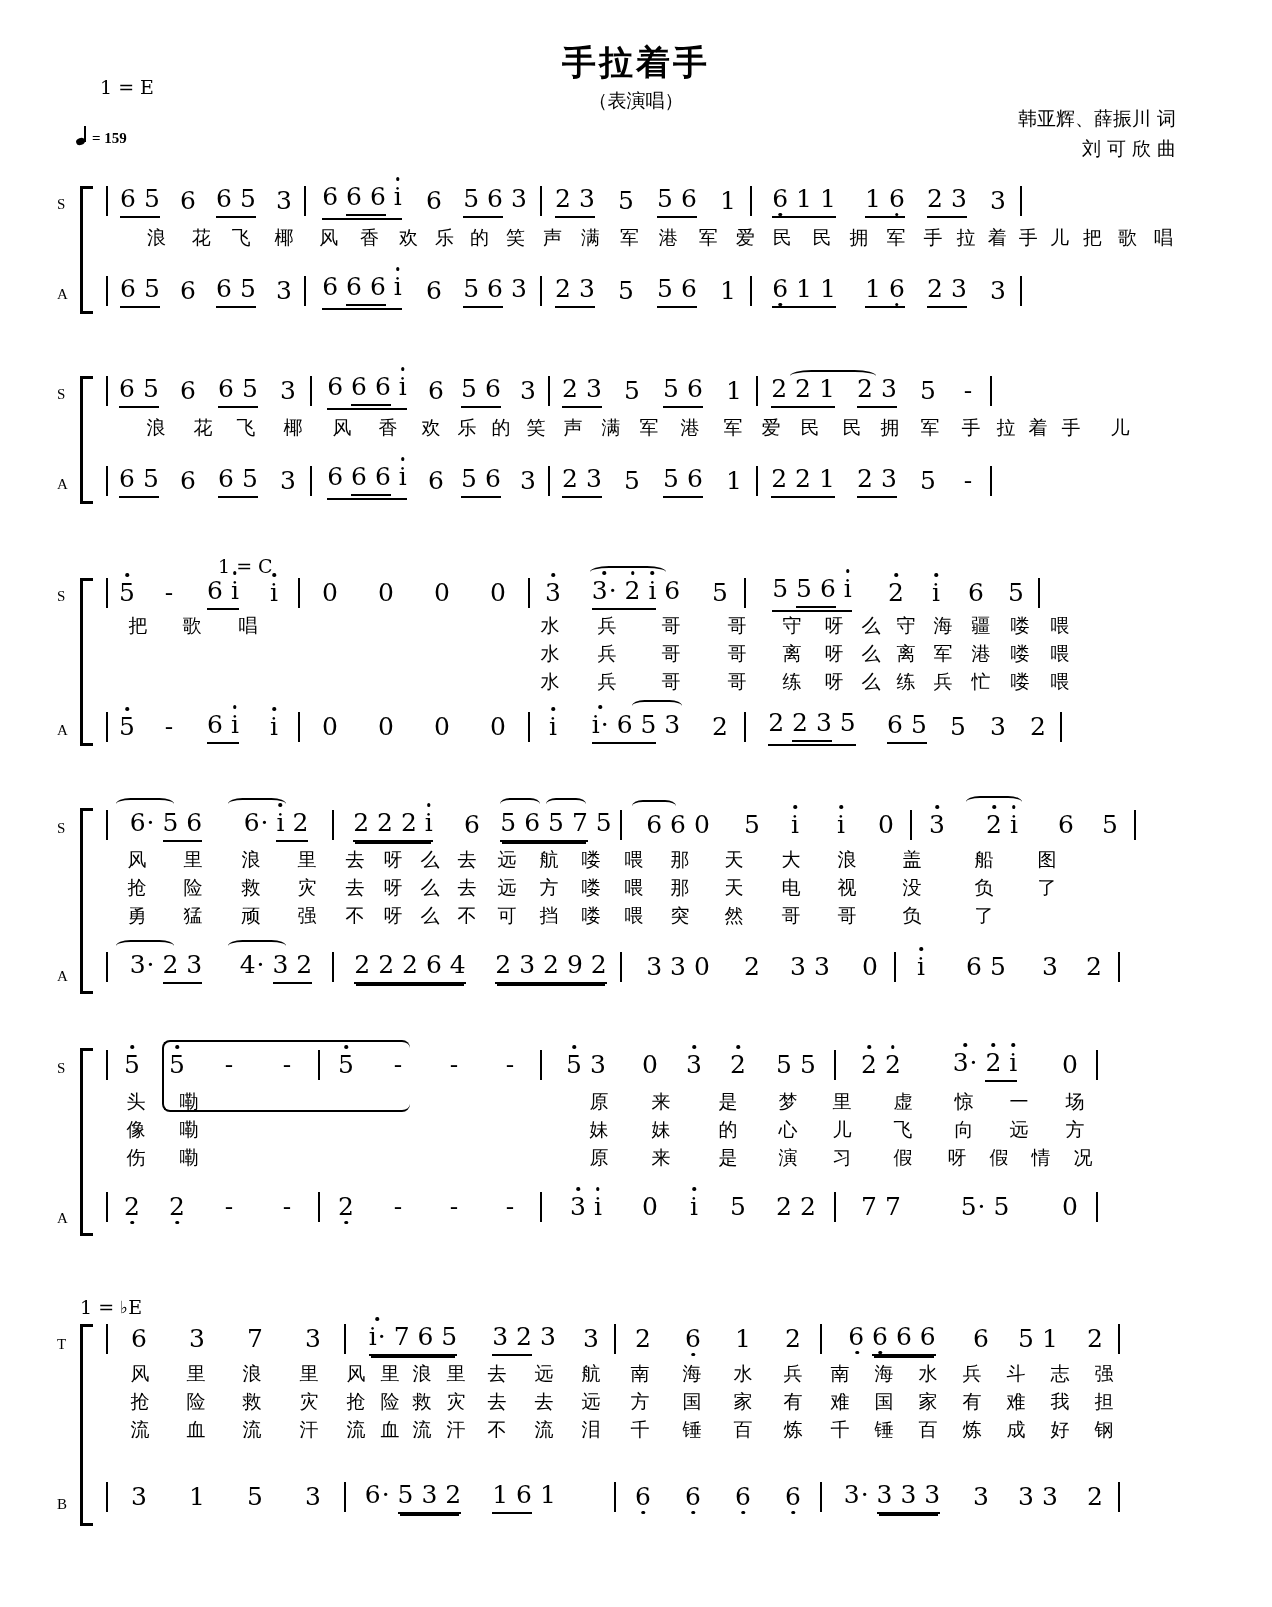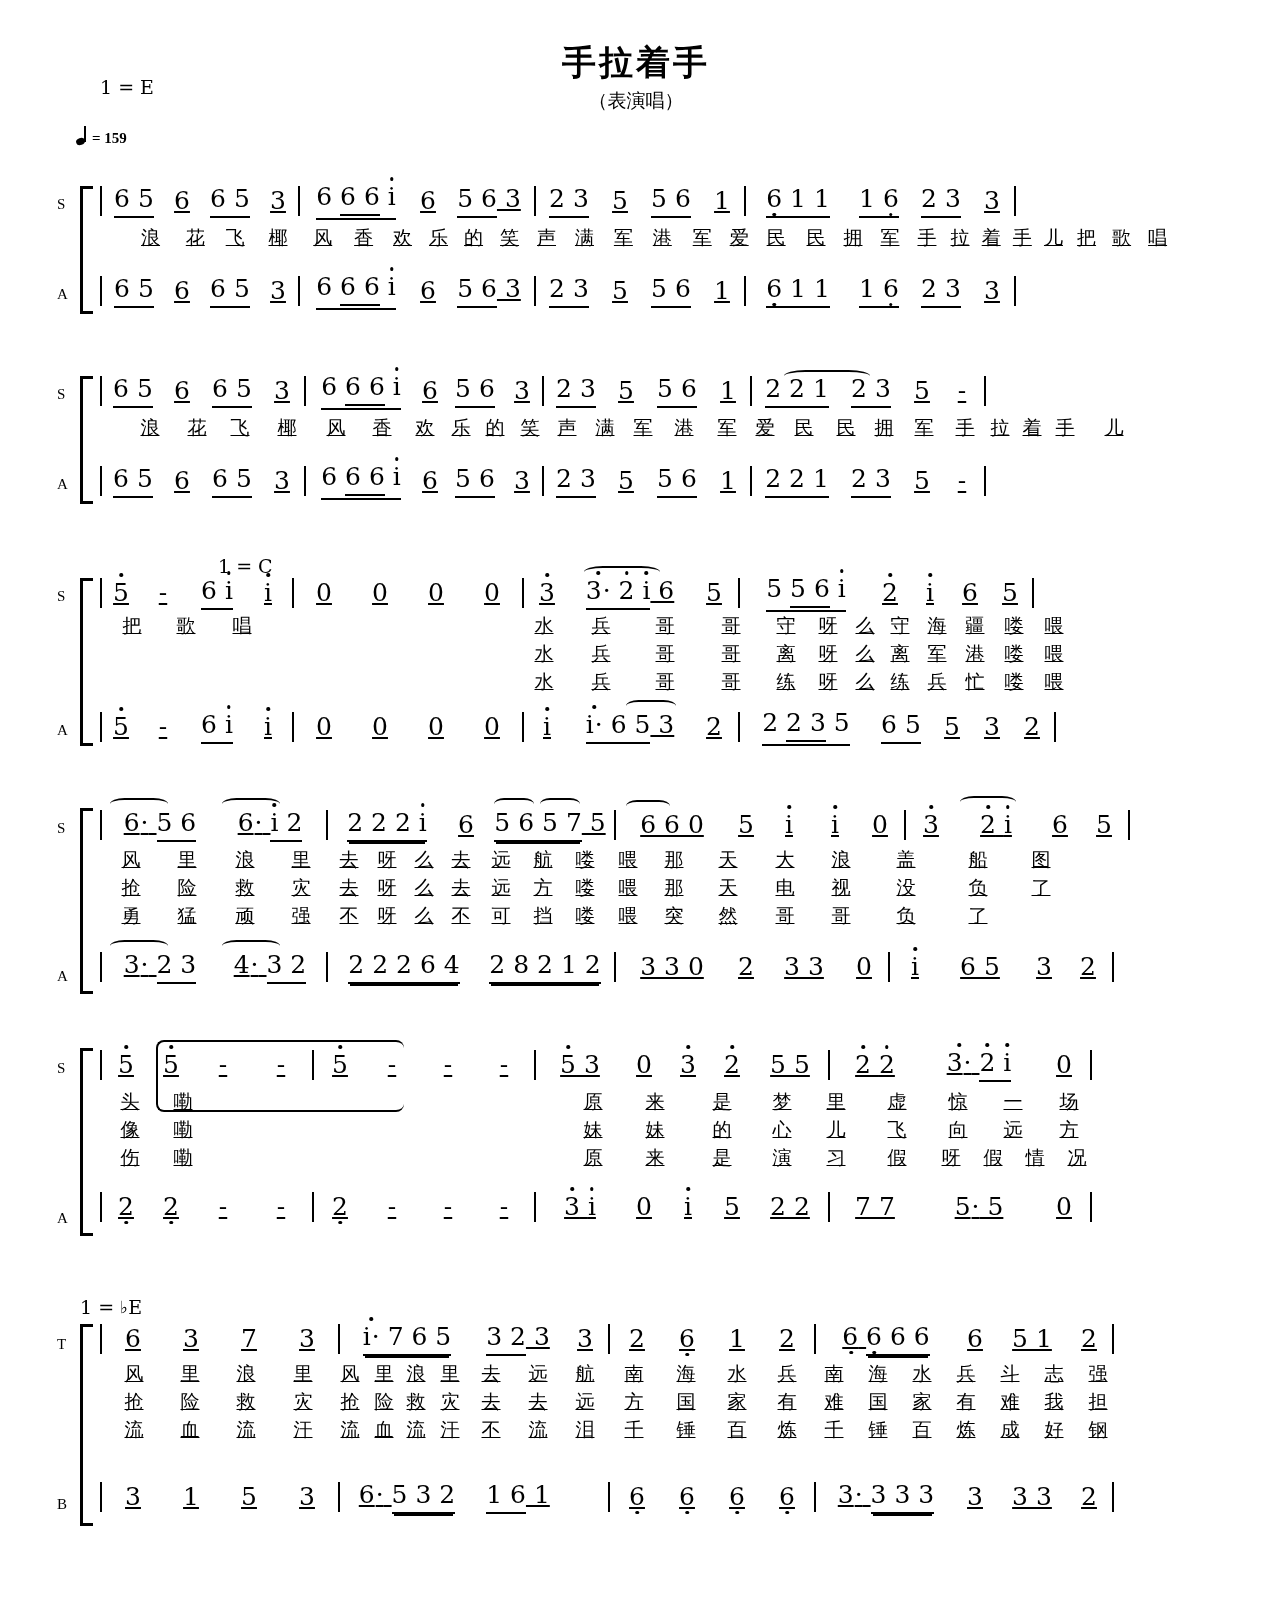--- a/index.html
+++ b/index.html
@@ -106,26 +106,25 @@
     left: 80px;
   }
   .voice-label {
     position: absolute;
     left: 57px;
     font-size: 15px;
     font-family: "Liberation Serif", serif;
   }
   .row {
     position: absolute;
-    left: 98px;
+    left: 104px;
     width: 1078px;
     height: 34px;
     display: flex;
     align-items: center;
-    text-decoration: underline;
   }
   .row.lyr { height: 30px; }
 
   .bar {
     border-left: 2px solid #000;
     height: 30px;
     align-self: center;
     margin: 0 2px;
   }
   .bar.thin { border-left-width: 2px; }
@@ -187,20 +186,24 @@
     border-radius: 0;
   }
 </style>
 </head>
 <body>
 
 <div class="sheet">
 
   <div class="title">手拉着手</div>
   <div class="subtitle">（表演唱）</div>
+  <div class="credits">
+    <div class="credit-line">韩亚辉、薛振川 词</div>
+    <div class="credit-line">刘 可 欣 曲</div>
+  </div>
   <div class="keysig" style="top:76px; left:100px;">1 = E</div>
   <div class="tempo"><span class="notehd"></span><span>= 159</span></div>
 
   <div class="system" style="top:182px; height:150px;">
     <div class="brace" style="top:4px; height:122px;"></div>
     <div class="voice-label" style="top:14px;">S</div>
     <div class="voice-label" style="top:104px;">A</div>
 
     <div class="row" style="top:2px;">
       <div class="bar thin"></div>
@@ -597,21 +600,21 @@
       <div class="cell" style="width:112px; position:relative;">
         <span class="dotdur">3</span> <span class="grp u1">2 3</span>
         <span class="slur" style="left:6px; top:-10px; width:58px;"></span>
       </div>
       <div class="cell" style="width:108px; position:relative;">
         <span class="dotdur">4</span> <span class="grp u1">3 2</span>
         <span class="slur" style="left:6px; top:-10px; width:58px;"></span>
       </div>
       <div class="bar"></div>
       <div class="cell" style="width:148px;"><span class="grp u2">2 2 2 6 4</span></div>
-      <div class="cell" style="width:134px;"><span class="grp u2">2 8 2 1 2</span></div>
+      <div class="cell" style="width:134px;"><span class="grp u2">2 3 2 9 2</span></div>
       <div class="bar"></div>
       <div class="cell" style="width:108px;">3 3 0</div>
       <div class="cell" style="width:40px;">2</div>
       <div class="cell" style="width:76px;">3 3</div>
       <div class="cell" style="width:44px;">0</div>
       <div class="bar"></div>
       <div class="cell" style="width:46px;"><span class="dotup">i</span></div>
       <div class="cell" style="width:84px;">6 5</div>
       <div class="cell" style="width:44px;">3</div>
       <div class="cell" style="width:44px;">2</div>

